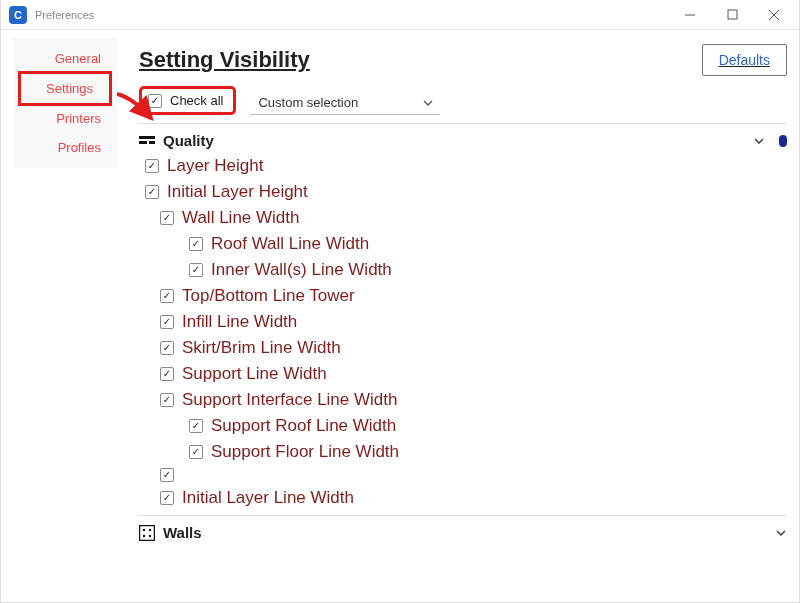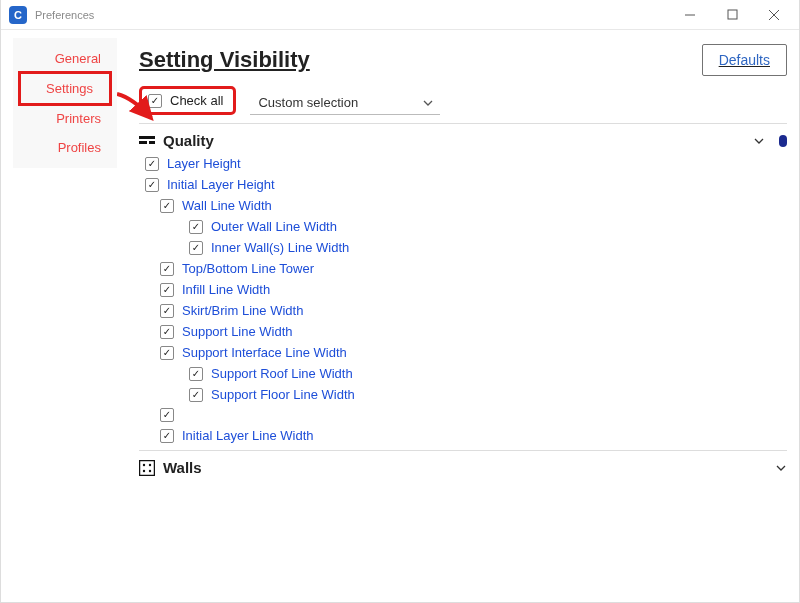--- a/index.html
+++ b/index.html
@@ -146,21 +146,21 @@
     margin-left: 6px;
   }
   .tree { padding-left: 2px; margin-top: 2px; }
   .row {
     display: flex; align-items: center; gap: 8px;
     padding: 3px 0;
   }
   .indent0 { margin-left: 4px; }
   .indent1 { margin-left: 19px; }
   .indent2 { margin-left: 48px; }
-  .row .label { font-size: 13px; color: #1d4ed8; }
+  .row .label { font-size: 17px; color: #7f1d1d; }
   
   .arrow {
     position: absolute;
     left: -2px; top: 52px;
     width: 42px; height: 36px;
     pointer-events: none;
   }
 </style>
 </head>
 <body>
@@ -247,21 +247,21 @@
         <div class="row indent0">
           <span class="cb checked"></span>
           <span class="label">Initial Layer Height</span>
         </div>
         <div class="row indent1">
           <span class="cb checked"></span>
           <span class="label">Wall Line Width</span>
         </div>
         <div class="row indent2">
           <span class="cb checked"></span>
-          <span class="label">Outer Wall Line Width</span>
+          <span class="label">Roof Wall Line Width</span>
         </div>
         <div class="row indent2">
           <span class="cb checked"></span>
           <span class="label">Inner Wall(s) Line Width</span>
         </div>
         <div class="row indent1">
           <span class="cb checked"></span>
           <span class="label">Top/Bottom Line Tower</span>
         </div>
         <div class="row indent1">

